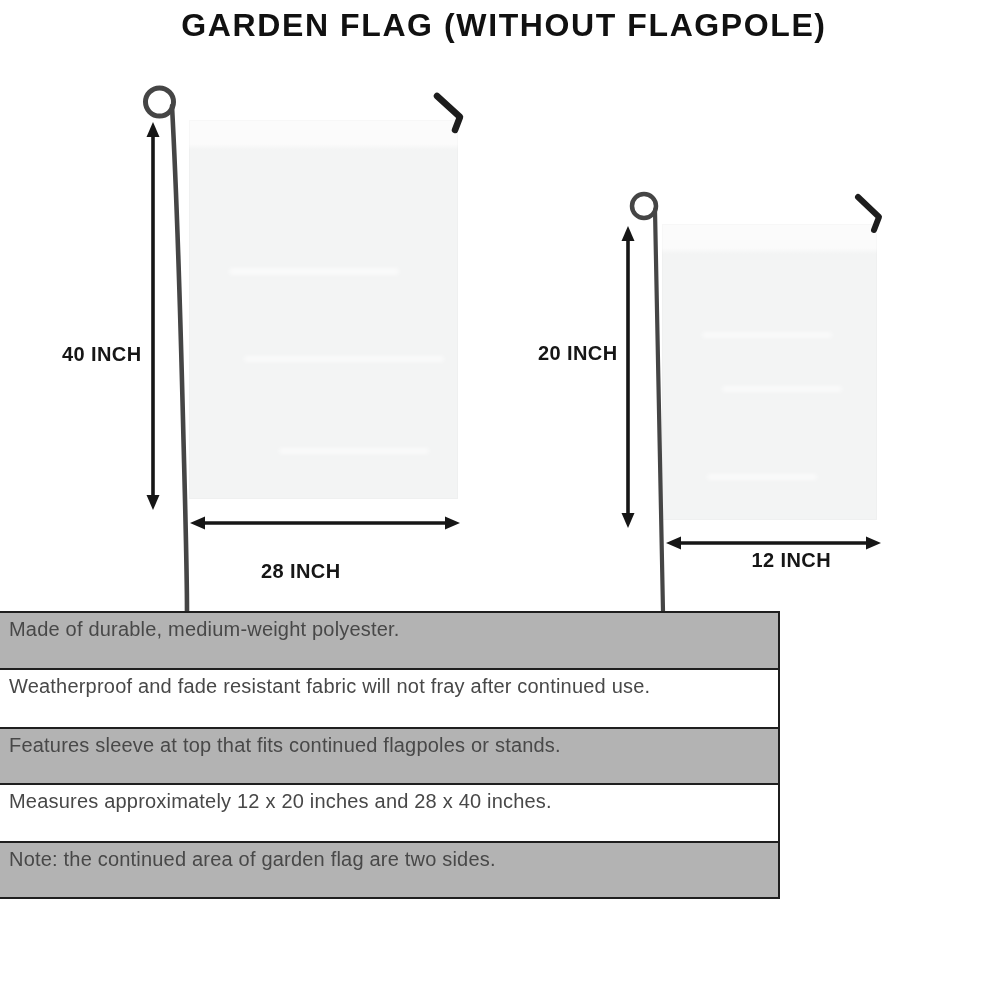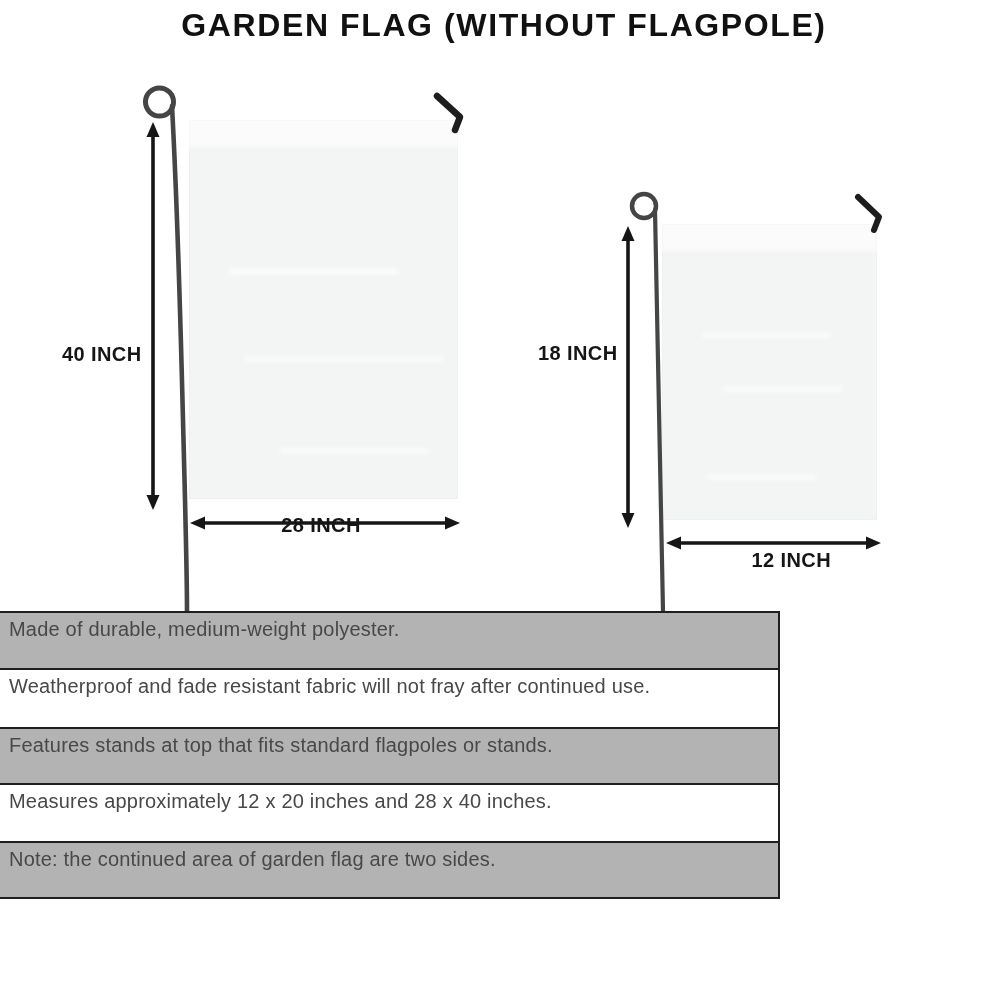--- a/index.html
+++ b/index.html
@@ -34,21 +34,21 @@
     filter:blur(2px);border-radius:4px;pointer-events:none;
   }
   
   .overlay{position:absolute;left:0;top:0;pointer-events:none;}
   
   .dim-label{
     position:absolute;font-size:20px;font-weight:bold;color:#161616;
     letter-spacing:0.4px;white-space:nowrap;
   }
   .dim-40{left:62px;top:296px;margin-top:47px;}
-  .dim-28{left:261px;top:514px;width:120px;text-align:center;}
+  .dim-28{left:261px;top:560px;width:120px;}
   .dim-18{left:538px;top:342px;}
   .dim-12{left:711px;top:549px;width:120px;text-align:right;}
   
   .stripe{
     position:absolute;left:-3px;width:783px;
     box-sizing:border-box;border:2px solid #1f1f1f;
     font-size:20px;color:#484848;letter-spacing:0.2px;
     padding:5px 0 0 10px;
   }
   .stripe.gray{background:#b3b3b3;}
@@ -114,32 +114,32 @@
 
     <g fill="#161616" stroke="#161616">
       <polygon points="666,543 681,536.5 681,549.5" stroke="none"></polygon>
       <line x1="678" y1="543" x2="869" y2="543" stroke-width="3.6"></line>
       <polygon points="881,543 866,536.5 866,549.5" stroke="none"></polygon>
     </g>
   </svg>
 
   <span class="dim-label dim-40">40 INCH</span>
   <span class="dim-label dim-28">28 INCH</span>
-  <span class="dim-label dim-18">18 INCH</span>
+  <span class="dim-label dim-18">20 INCH</span>
   <span class="dim-label dim-12">12 INCH</span>
 
   <div>
     <div class="stripe stripe-1 gray">
       <span>Made of durable, medium-weight polyester.</span>
     </div>
     <div class="stripe stripe-2 white">
       <span>Weatherproof and fade resistant fabric will not fray after continued use.</span>
     </div>
     <div class="stripe stripe-3 gray">
-      <span>Features stands at top that fits standard flagpoles or stands.</span>
+      <span>Features sleeve at top that fits continued flagpoles or stands.</span>
     </div>
     <div class="stripe stripe-4 white">
       <span>Measures approximately 12 x 20 inches and 28 x 40 inches.</span>
     </div>
     <div class="stripe stripe-5 gray">
       <span>Note: the continued area of garden flag are two sides.</span>
     </div>
   </div>
 
 </div>

